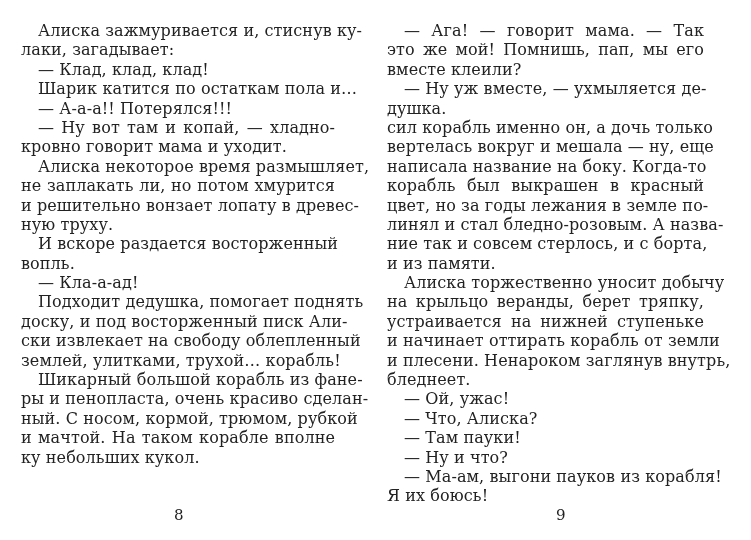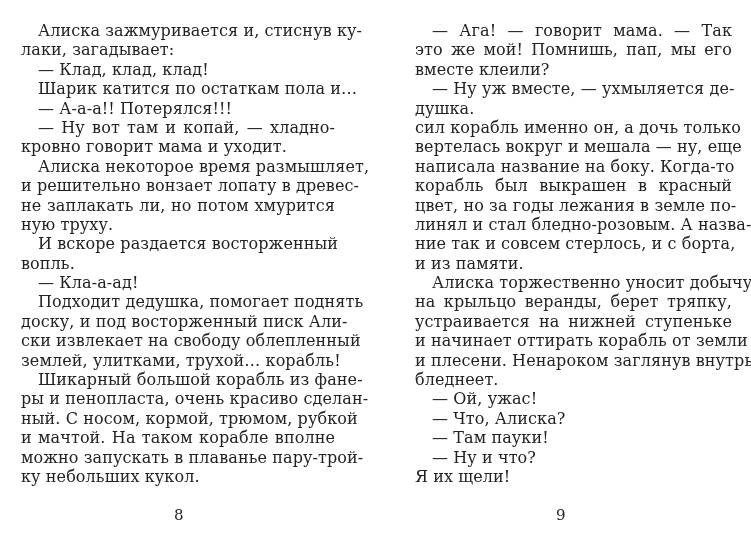--- a/index.html
+++ b/index.html
@@ -15,21 +15,21 @@
       position: absolute;
       top: 0; height: 540px;
     }
     .page.left  { left: 0;   width: 375px; }
     .page.right { left: 375px; width: 376px; }
     .text-block {
       position: absolute;
       top: 21px;
     }
     .page.left .text-block  { left: 21px; width: 314px; }
-    .page.right .text-block { left: 40px; width: 317px; }
+    .page.right .text-block { left: 12px; width: 317px; }
     .line {
       height: 19.4px;
       line-height: 19.4px;
       font-size: 16px;
       white-space: nowrap;
       text-align: justify;
       text-align-last: justify;
       letter-spacing: 0.1px;
     }
     .line.indent { padding-left: 17px; }
@@ -49,35 +49,34 @@
 <div class="page left">
   <div class="text-block">
       <div class="line indent">Алиска зажмуривается и, стиснув ку-</div>
       <div class="line last">лаки, загадывает:</div>
       <div class="line indent last">— Клад, клад, клад!</div>
       <div class="line indent">Шарик катится по остаткам пола и…</div>
       <div class="line indent last">— А-а-а!! Потерялся!!!</div>
       <div class="line indent">— Ну вот там и копай, — хладно-</div>
       <div class="line last">кровно говорит мама и уходит.</div>
       <div class="line indent">Алиска некоторое время размышляет,</div>
+      <div class="line">не заплакать ли, но потом хмурится</div>
       <div class="line">и решительно вонзает лопату в древес-</div>
-      <div class="line">не заплакать ли, но потом хмурится</div>
       <div class="line last">ную труху.</div>
       <div class="line indent">И вскоре раздается восторженный</div>
       <div class="line last">вопль.</div>
       <div class="line indent last">— Кла-а-ад!</div>
       <div class="line indent">Подходит дедушка, помогает поднять</div>
       <div class="line">доску, и под восторженный писк Али-</div>
       <div class="line">ски извлекает на свободу облепленный</div>
       <div class="line last">землей, улитками, трухой… корабль!</div>
       <div class="line indent">Шикарный большой корабль из фане-</div>
       <div class="line">ры и пенопласта, очень красиво сделан-</div>
       <div class="line">ный. С носом, кормой, трюмом, рубкой</div>
       <div class="line">и мачтой. На таком корабле вполне</div>
-      <div class="line">можно запускать в плаванье пару-трой-</div>
       <div class="line last">ку небольших кукол.</div>
     </div>
   <div class="page-number">8</div>
 </div>
 
 <div class="page right">
   <div class="text-block">
       <div class="line indent">— Ага! — говорит мама. — Так</div>
       <div class="line">это же мой! Помнишь, пап, мы его</div>
       <div class="line last">вместе клеили?</div>
@@ -94,16 +93,17 @@
       <div class="line indent">Алиска торжественно уносит добычу</div>
       <div class="line">на крыльцо веранды, берет тряпку,</div>
       <div class="line">устраивается на нижней ступеньке</div>
       <div class="line">и начинает оттирать корабль от земли</div>
       <div class="line">и плесени. Ненароком заглянув внутрь,</div>
       <div class="line last">бледнеет.</div>
       <div class="line indent last">— Ой, ужас!</div>
       <div class="line indent last">— Что, Алиска?</div>
       <div class="line indent last">— Там пауки!</div>
       <div class="line indent last">— Ну и что?</div>
-      <div class="line last">Я их щели!</div>
+      <div class="line indent">— Ма-ам, выгони пауков из корабля!</div>
+      <div class="line last">Я их боюсь!</div>
     </div>
   <div class="page-number">9</div>
 </div>
 
 </body></html>

